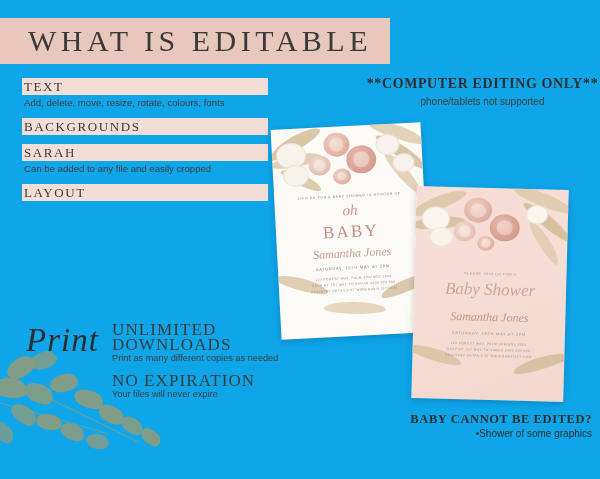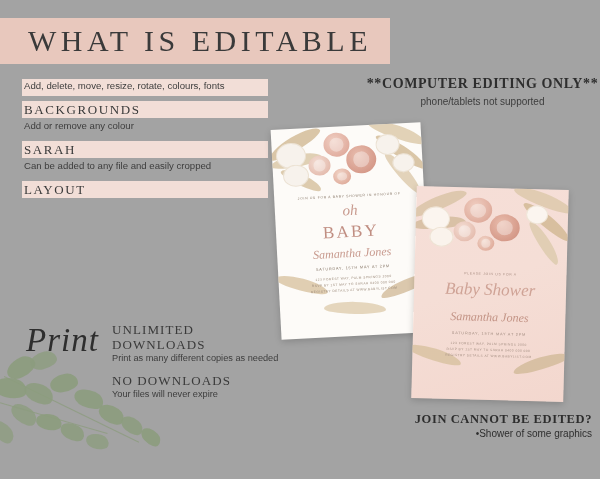--- a/index.html
+++ b/index.html
@@ -5,21 +5,21 @@
   html,body{margin:0;padding:0;}
   body{
     width:600px;height:479px;
     background:#ffffff;
     font-family:"Liberation Sans", sans-serif;
     overflow:hidden;
     position:relative;
   }
   .page{
     position:absolute;inset:0;
-    background:#a3a3a3;
+    background:#0ea5e9;
   }
   
   .header-band{
     position:absolute;left:0;top:18px;width:390px;height:46px;
     background:#e8c8bd;
   }
   .header-title{
     position:absolute;left:28px;top:24px;
     font-family:"Liberation Serif", serif;
     font-weight:400;
@@ -76,21 +76,21 @@
     font-size:33px;
     color:#2e2e2e;
     letter-spacing:1px;
   }
   .plus-list{
     position:absolute;left:112px;top:322px;width:175px;
   }
   .plus-item{margin-bottom:9px;}
   .plus-item .p-title{
     font-family:"Liberation Serif", serif;
-    font-size:13px;
+    font-size:17px;
     letter-spacing:1.1px;
     color:#3a3a3a;
     line-height:15px;
   }
   .plus-item .p-desc{
     font-family:"Liberation Sans", sans-serif;
     font-size:9.2px;
     color:#3d3d3d;
     line-height:12px;
   }
@@ -216,28 +216,28 @@
 
 <div class="page">
 
   <div class="header-band"></div>
   <div class="header-title">WHAT IS EDITABLE</div>
 
   <div class="features">
 
     <div class="feature">
       <div class="bar bar-w1"></div>
+      <div class="f-title">TEXT</div>
       <div class="f-desc">Add, delete, move, resize, rotate, colours, fonts</div>
     </div>
 
 
     <div class="feature">
       <div class="bar bar-w3"></div>
       <div class="f-title">BACKGROUNDS</div>
-      <div class="f-desc">Add or remove any colour</div>
     </div>
 
     <div class="feature">
       <div class="bar bar-w4"></div>
       <div class="f-title">SARAH</div>
       <div class="f-desc">Can be added to any file and easily cropped</div>
     </div>
 
     <div class="feature">
       <div class="bar bar-w5"></div>
@@ -246,21 +246,21 @@
 
   </div>
 
   <div class="plus-word">Print</div>
   <div class="plus-list">
     <div class="plus-item">
       <div class="p-title">UNLIMITED DOWNLOADS</div>
       <div class="p-desc">Print as many different copies as needed</div>
     </div>
     <div class="plus-item">
-      <div class="p-title">NO DOWNLOADS</div>
+      <div class="p-title">NO EXPIRATION</div>
       <div class="p-desc">Your files will never expire</div>
     </div>
   </div>
 
   <div class="note">
     <div class="note-main">**COMPUTER EDITING ONLY**</div>
     <div class="note-sub">phone/tablets not supported</div>
   </div>
 
   <div class="cards">
@@ -322,21 +322,21 @@
       <div class="card-text script" style="top:122px;font-size:12px;color:#c39486;">Samantha Jones</div>
       <div class="card-text det" style="top:144px;font-size:3.8px;letter-spacing:.8px;color:#a08a7e;">SATURDAY, 15TH MAY AT 2PM</div>
       <div class="card-text det" style="top:154px;color:#a89286;">123 FOREST WAY, PALM SPRINGS 2000</div>
       <div class="card-text det" style="top:160px;color:#a89286;">RSVP BY 1ST MAY TO SARAH 0400 000 000</div>
       <div class="card-text det" style="top:166px;color:#a89286;">REGISTRY DETAILS AT WWW.BABYLIST.COM</div>
     </div>
 
   </div>
 
   <div class="cannot">
-    <div class="cannot-title">JOIN CANNOT BE EDITED?</div>
+    <div class="cannot-title">BABY CANNOT BE EDITED?</div>
     <div class="cannot-item">•Shower of some graphics</div>
   </div>
 
   <div class="euca">
     <div class="e-stem" style="left:14px;top:24px;width:150px;transform:rotate(26deg);"></div>
     <div class="e-stem" style="left:2px;top:48px;width:120px;transform:rotate(16deg);"></div>
 
     <div class="e-leaf" style="left:16px;top:6px;width:30px;height:19px;transform:rotate(-26deg);"></div>
     <div class="e-leaf" style="left:40px;top:0px;width:27px;height:17px;transform:rotate(-12deg);opacity:.8;"></div>
     <div class="e-leaf" style="left:4px;top:26px;width:33px;height:20px;transform:rotate(14deg);"></div>

